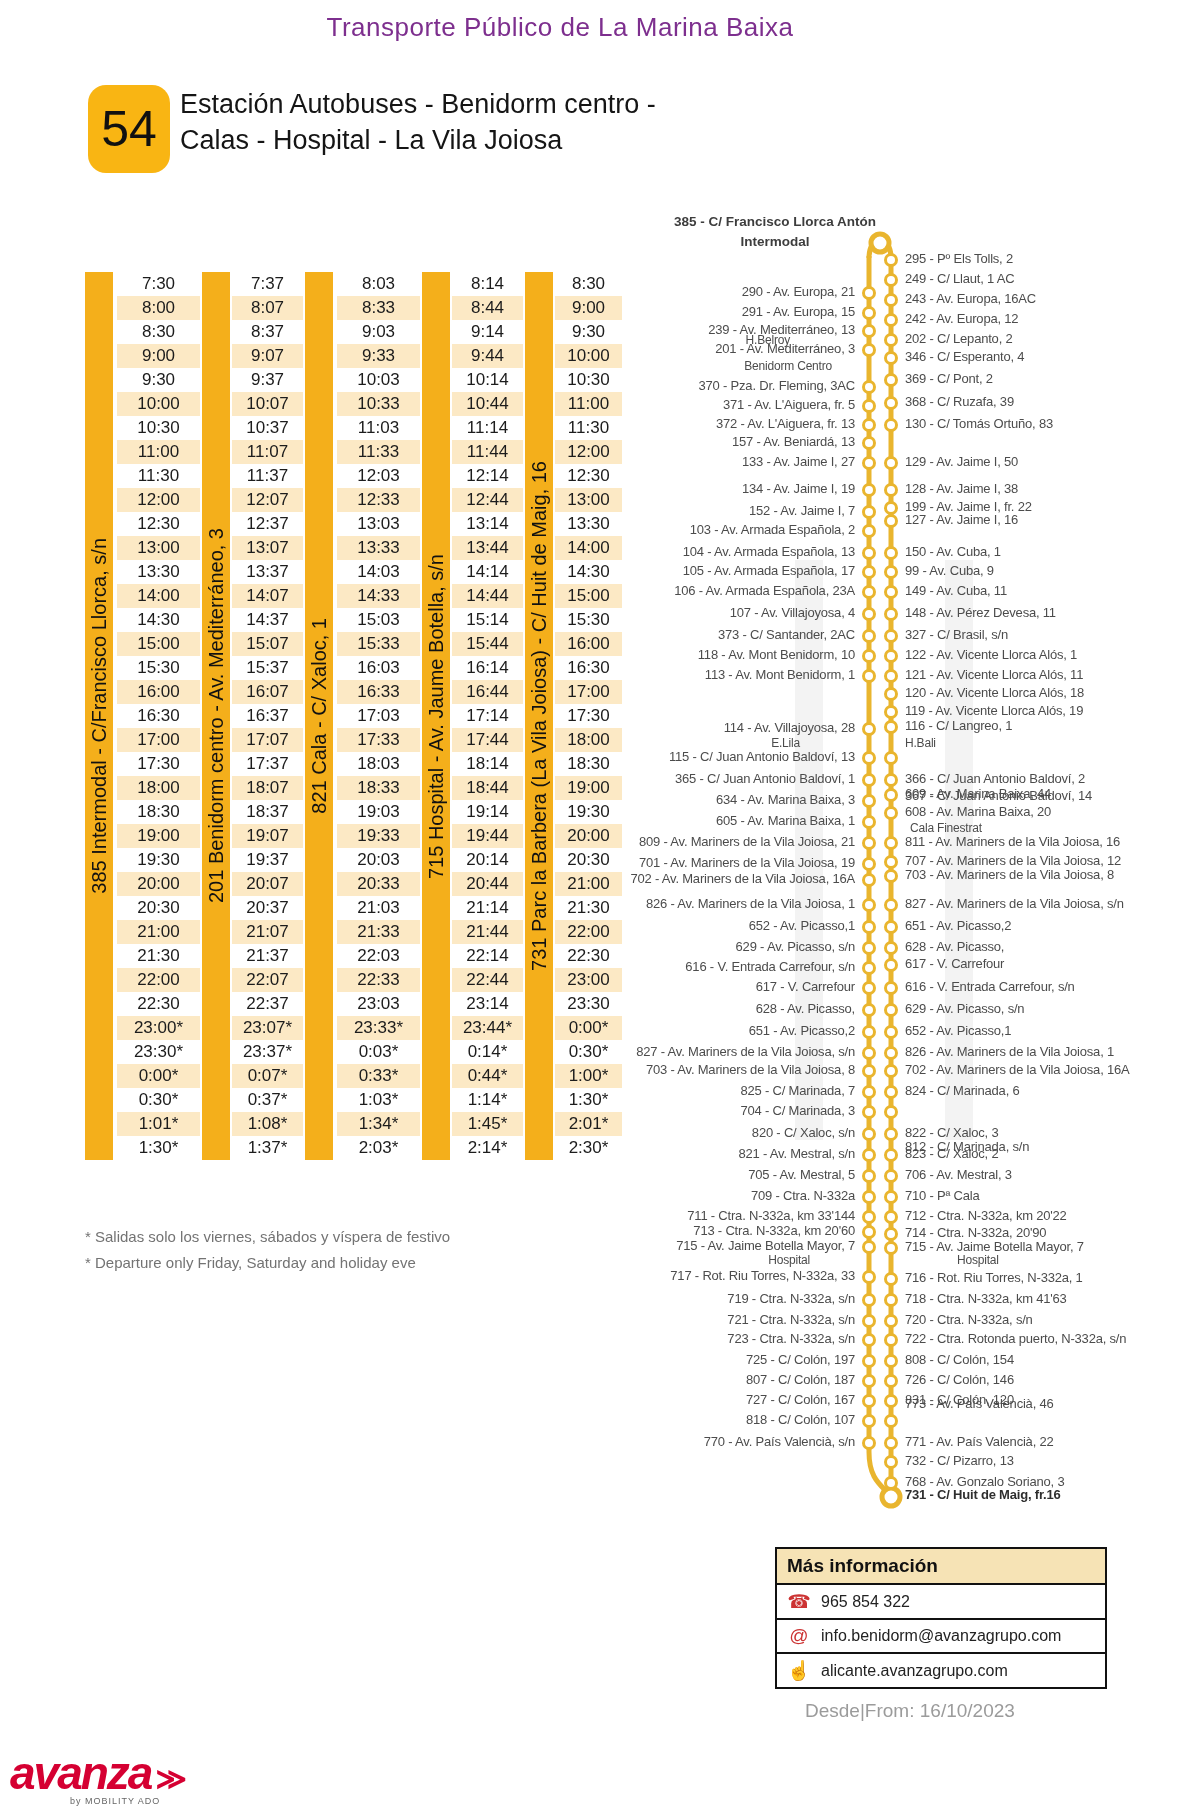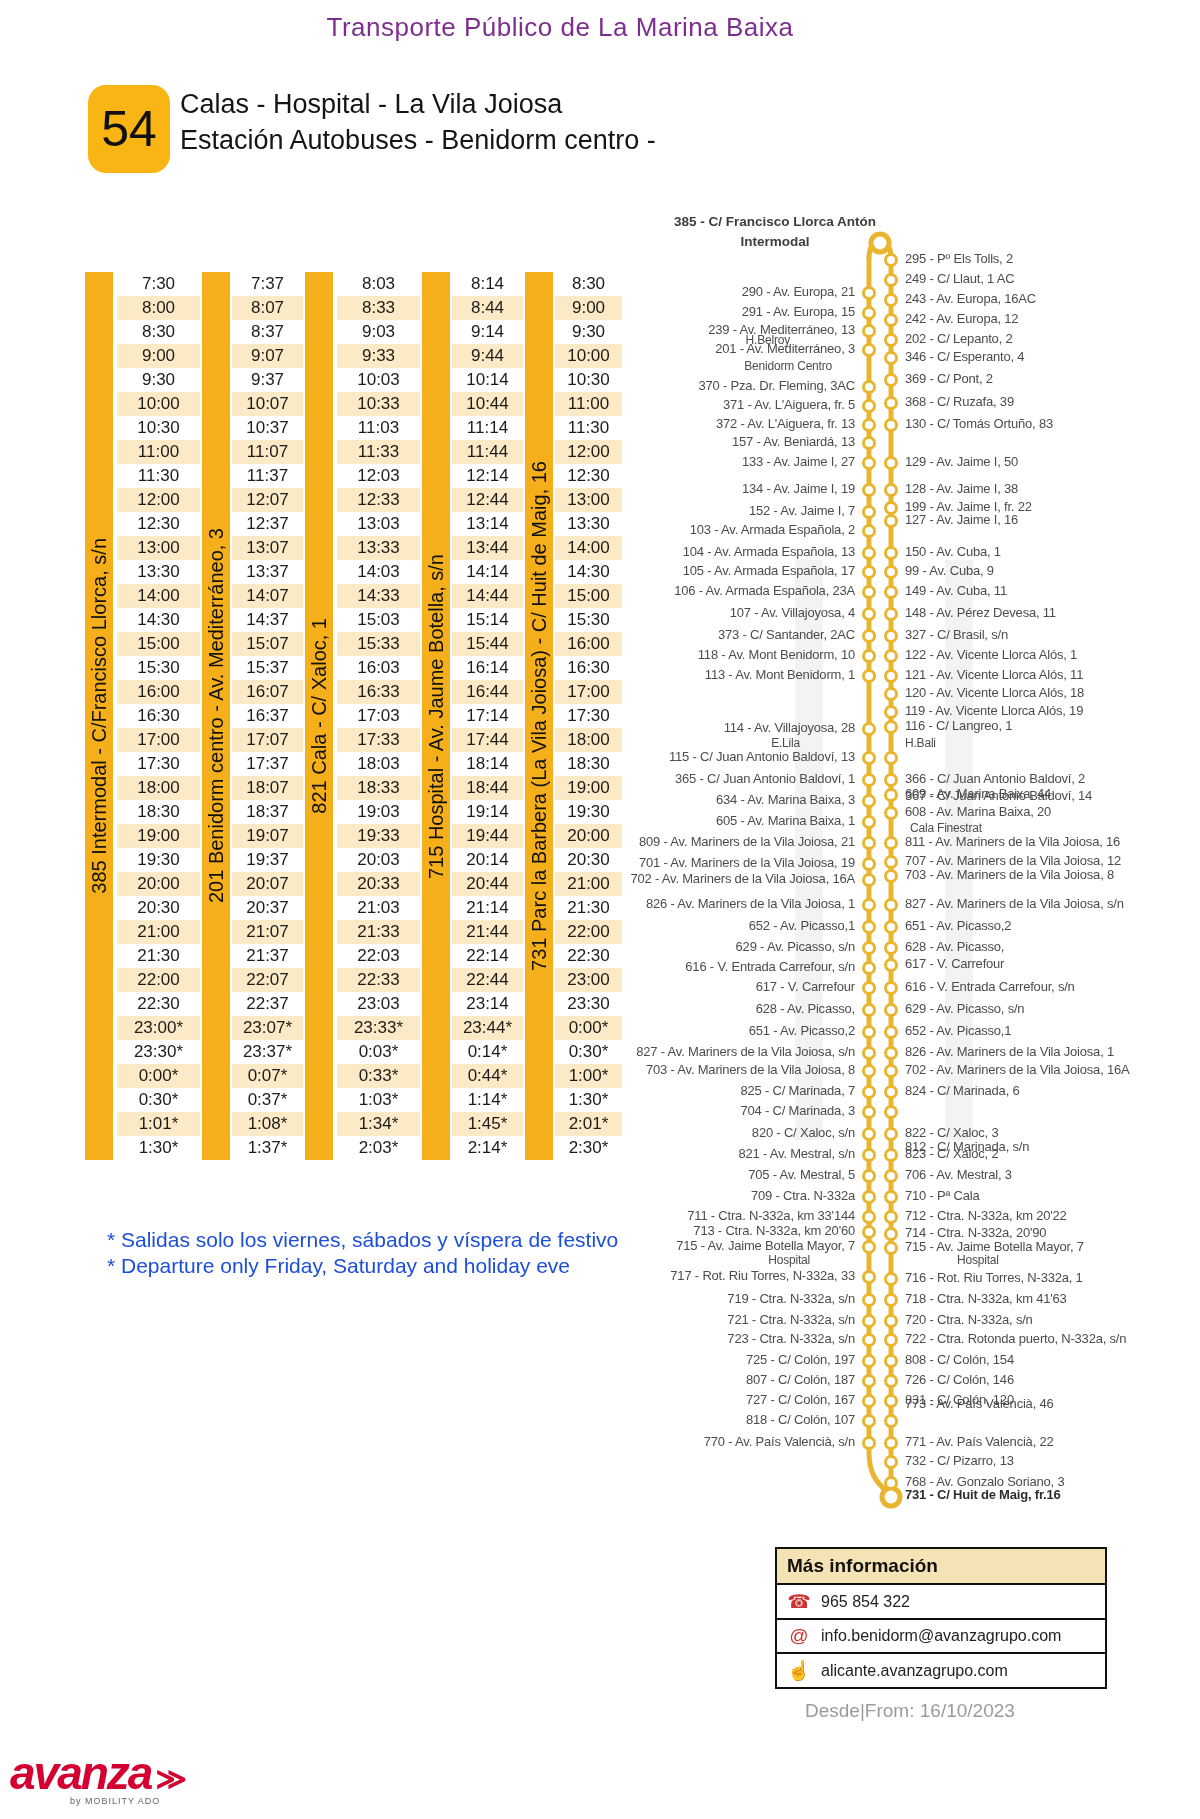--- a/index.html
+++ b/index.html
@@ -21,21 +21,21 @@
   .tt-band .row2 { padding:5px 0 0 12px; }
 
   .col-strip { position:absolute; top:272px; width:28px; height:888px; background:#F4AF1B;
                display:flex; align-items:center; justify-content:center; }
   .strip-text { writing-mode:vertical-rl; transform:rotate(180deg); font-size:20px; color:#111;
                 white-space:nowrap; }
   .col-times { position:absolute; top:272px; }
   .time-cell { height:24px; line-height:24px; text-align:center; font-size:17px; color:#1c1c1c; }
   .time-cell.alt { background:#FCE9C5; }
 
-  .footnote { position:absolute; left:107px; font-size:21px; color:#1d4ed8; }
+  .footnote { position:absolute; left:85px; font-size:15px; color:#737373; }
   .fn1 { top:1228px; } .fn2 { top:1254px; }
 
   .watermark-bar { position:absolute; width:28px; background:#F3F3F3; top:560px; height:580px; }
   .wb1 { left:795px; } .wb2 { left:945px; }
 
   #route-map { position:absolute; left:615px; top:0; width:400px; height:1540px; }
   #route-map svg.spine { position:absolute; left:0; top:0; }
   .stop-label { position:absolute; white-space:nowrap; font-size:13px; color:#4c4c4c;
                 letter-spacing:-0.2px; line-height:15px; }
   .stop-label.left { text-align:right; }
@@ -65,22 +65,22 @@
 <body>
 
 <div class="page">
 
   <div class="brand-title">Transporte Público de La Marina Baixa</div>
 
   <div class="line-badge">
     <span>54</span>
   </div>
   <div class="line-title">
+    <div>Estación Autobuses - Benidorm centro -</div>
     <div>Calas - Hospital - La Vila Joiosa</div>
-    <div>Estación Autobuses - Benidorm centro -</div>
   </div>
 
 
   <div id="timetable">
       <div class="col-strip" style="left: 85px;">
         <span class="strip-text">385 Intermodal - C/Francisco Llorca, s/n</span>
       </div>
       <div class="col-times" style="left: 117px; width: 83px;">
         <div class="time-cell">7:30</div>
         <div class="time-cell alt">8:00</div>

